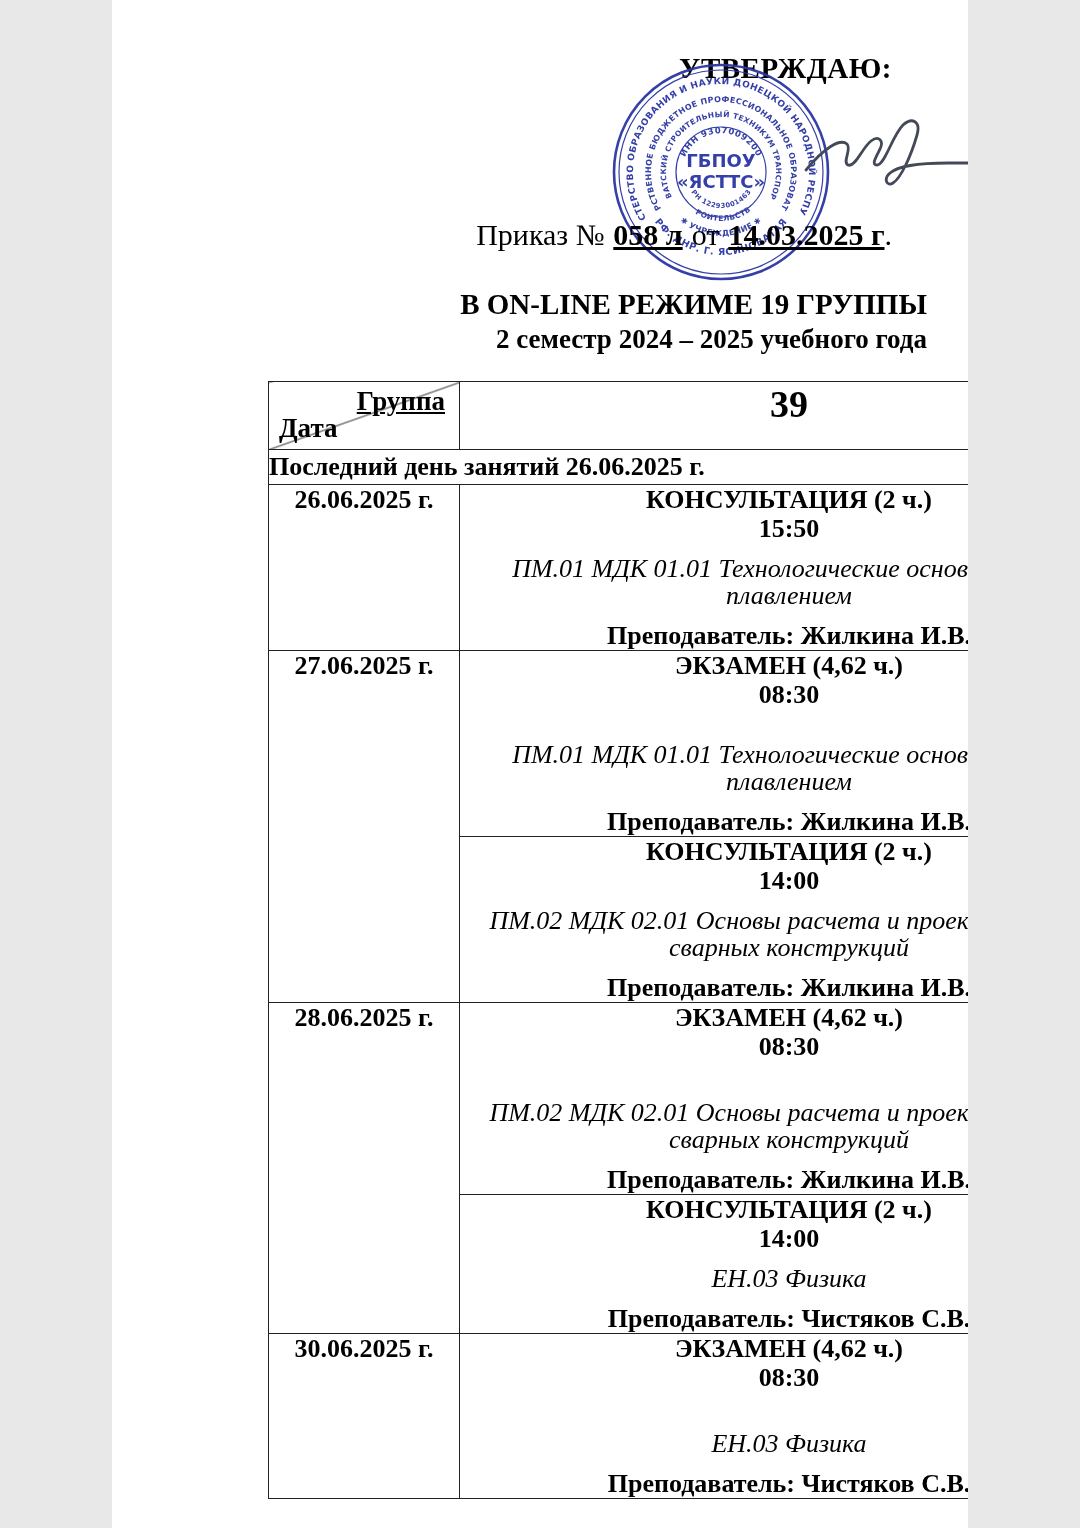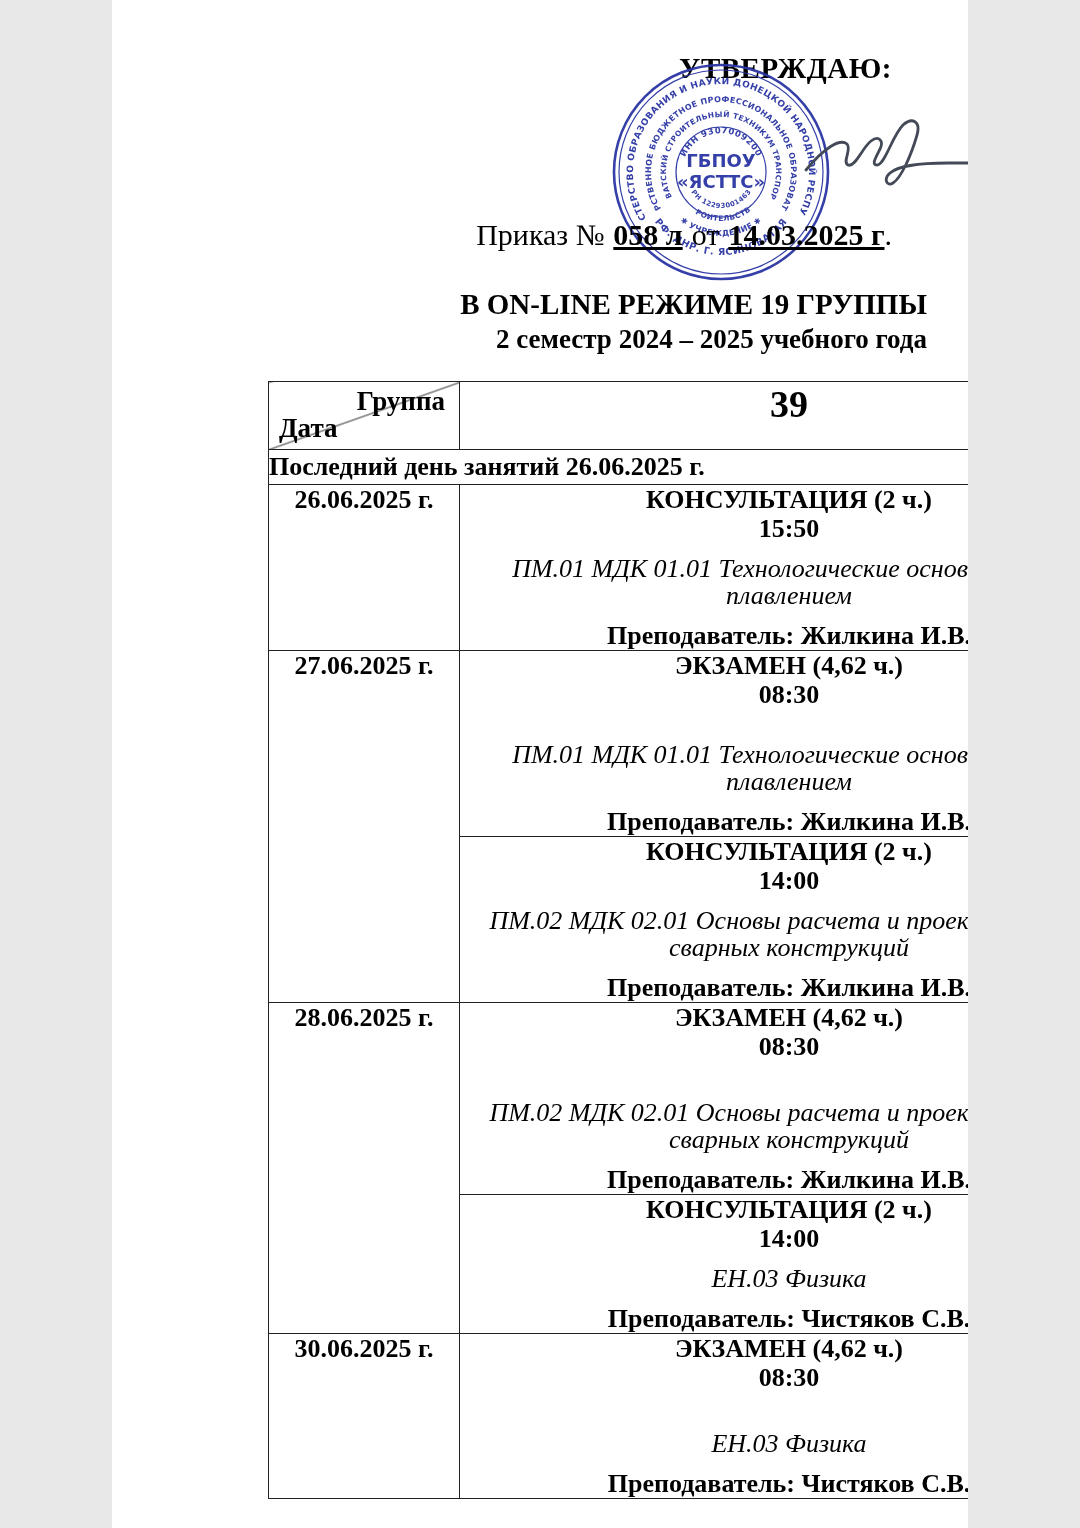--- a/index.html
+++ b/index.html
@@ -37,21 +37,21 @@
   table.sched {
     position:absolute; left:156px; top:381px; width:851px;
     border-collapse:collapse; table-layout:fixed; font-size:26px;
   }
   .sched td { border:1.8px solid #222; vertical-align:top; padding:0; }
   .col-date { width:191px; }
   .diag {
     position:relative; height:68px;
     background-image:linear-gradient(to bottom right, transparent calc(50% - 1px), #333 50%, transparent calc(50% + 1px));
   }
-  .corner-group { position:absolute; top:4px; right:14px; font-weight:bold; font-size:27px; }
+  .corner-group { position:absolute; top:4px; right:14px; font-weight:bold; font-size:27px;text-decoration:underline; }
   .corner-date  { position:absolute; bottom:5px; left:10px; font-weight:bold; font-size:27px; }
   .gnum { text-align:center; font-weight:bold; font-size:38px; line-height:44px; padding-top:2px; }
   .lastday { height:35px; text-align:left; font-weight:bold; line-height:33px; }
   .date-cell { text-align:center; font-weight:bold; padding-top:4px;margin-top:20px; }
   .content { text-align:center; padding-top:3px; }
   .ln { line-height:29px; }
   .b  { font-weight:bold; }
   .subj { line-height:27px; max-width:605px; margin:12px auto;font-style:italic; }
   .gap    { height:26px; }
   .gap-sm { height:20px; }

